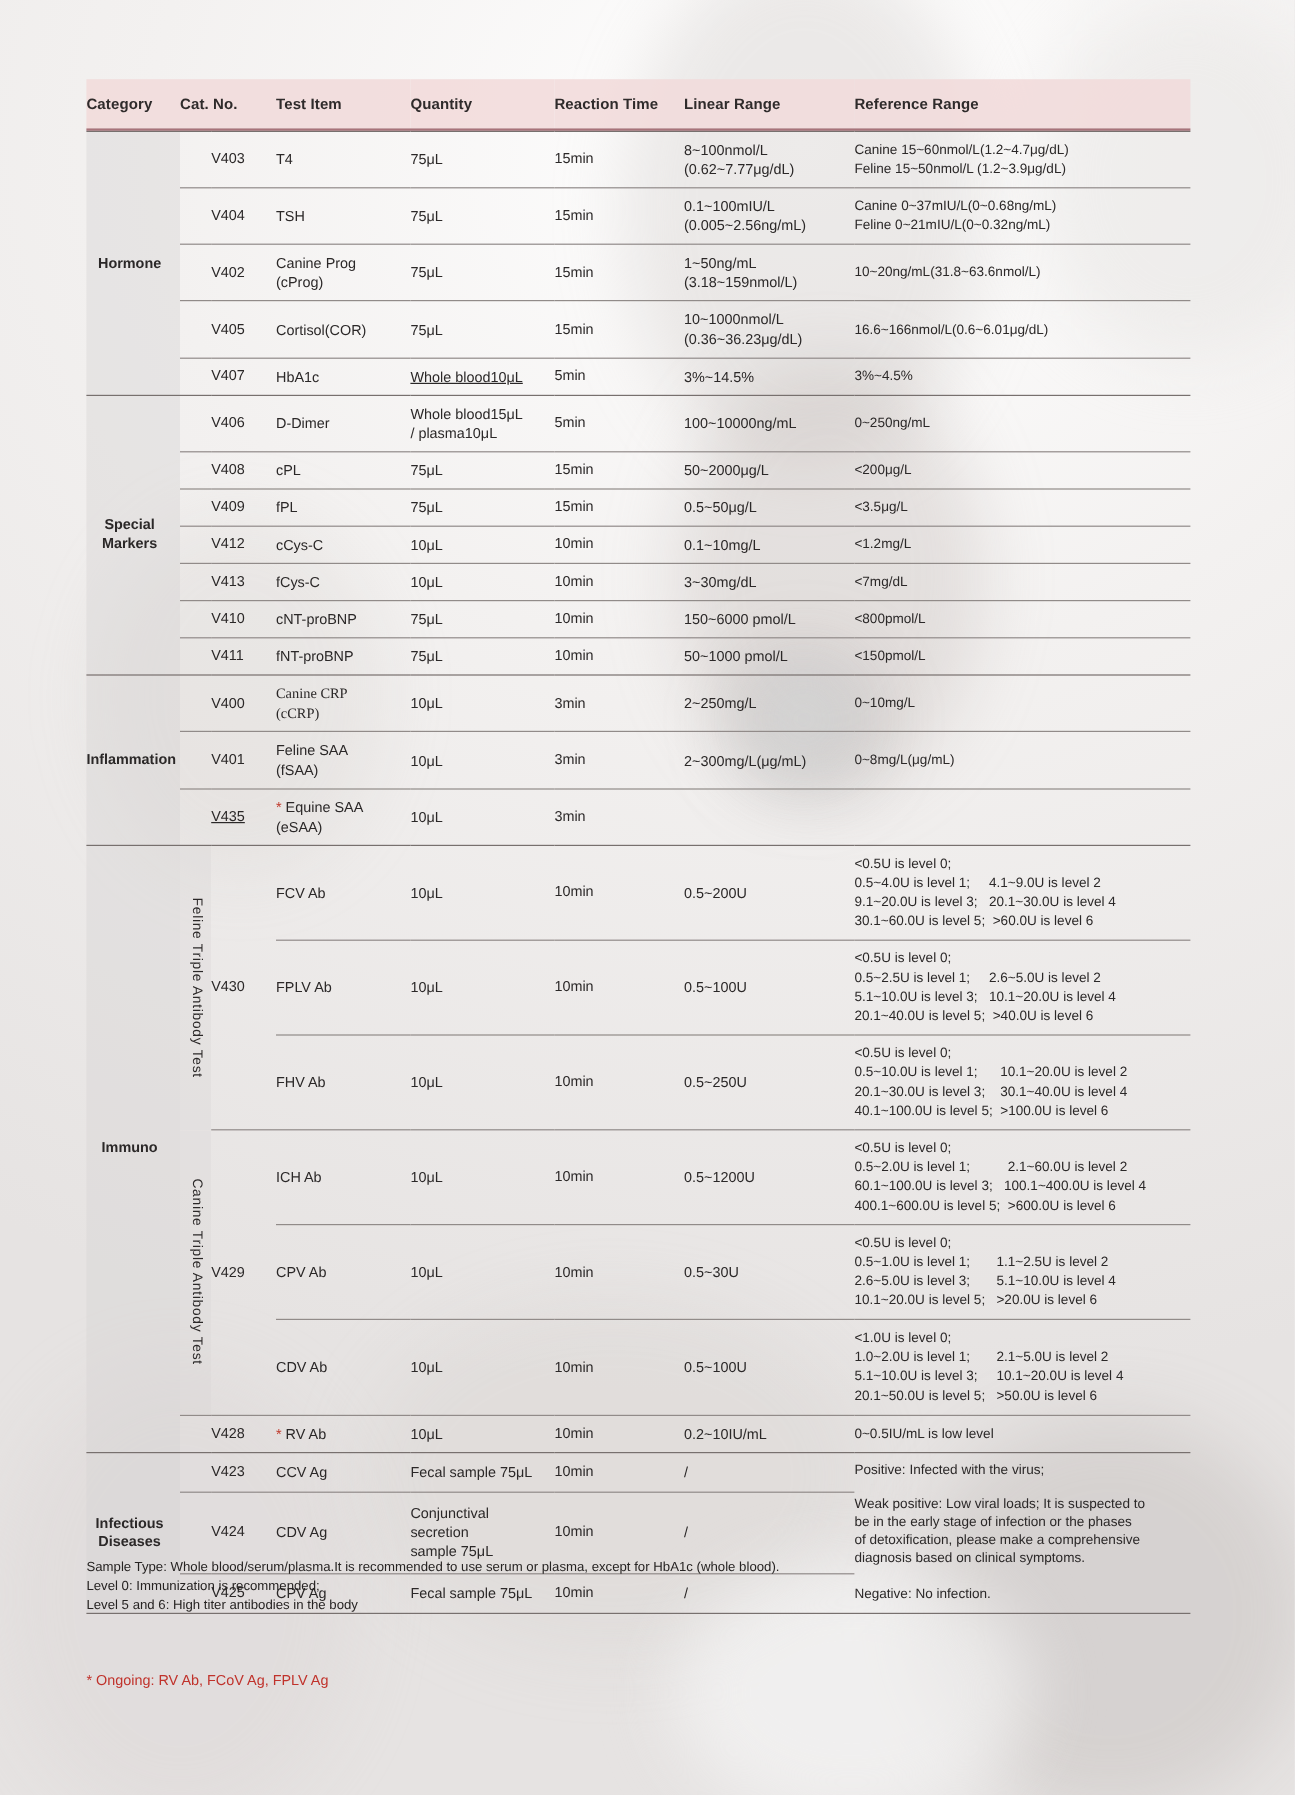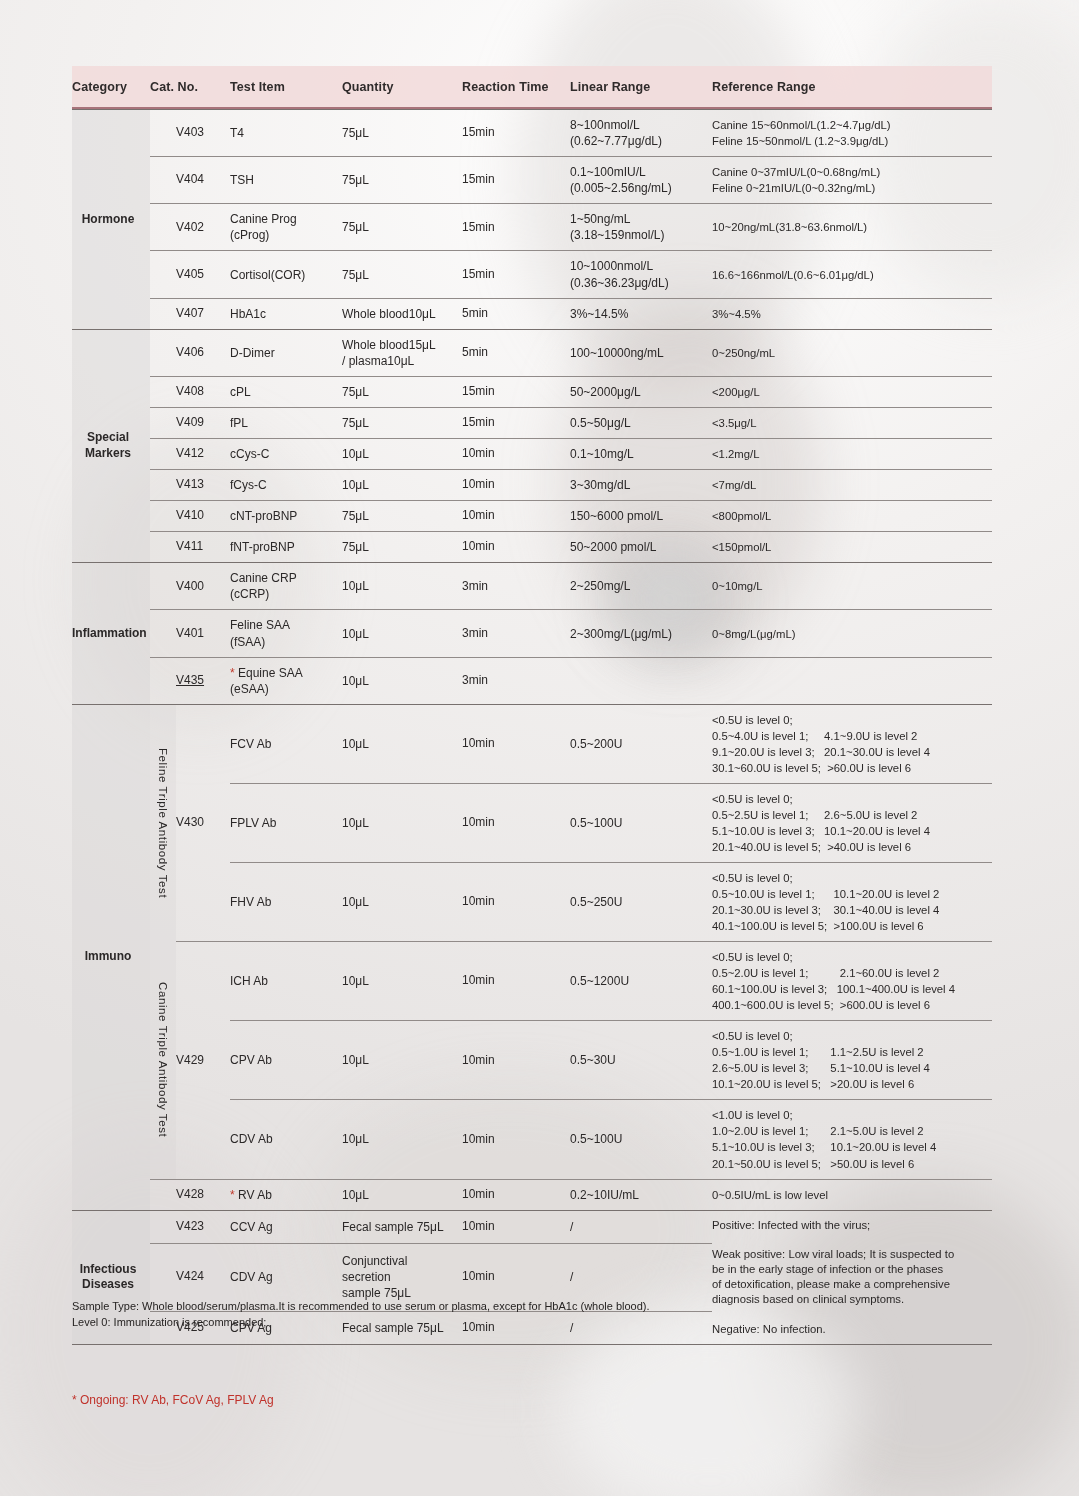--- a/index.html
+++ b/index.html
@@ -179,21 +179,21 @@
           <td class="two" style="white-space: pre-line;">10~1000nmol/L
 (0.36~36.23μg/dL)</td>
           <td class="ref">
             <small>16.6~166nmol/L(0.6~6.01μg/dL)</small>
           </td>
         </tr>
         <tr class="rowline">
           <td class="vcell" style="background: transparent;"></td>
           <td class="catno" style="white-space: pre-line; margin-top: 48px;">V407</td>
           <td class="two" style="white-space: pre-line;">HbA1c</td>
-          <td class="two" style="white-space: pre-line;">Whole blood10μL</td>
+          <td class="two" style="white-space: pre-line; text-decoration: underline;">Whole blood10μL</td>
           <td style="white-space: pre-line;">5min</td>
           <td class="two" style="white-space: pre-line;">3%~14.5%</td>
           <td class="ref">
             <small>3%~4.5%</small>
           </td>
         </tr>
         <tr class="sec-top">
           <td class="cat" rowspan="7" style="white-space: pre-line;">Special
 Markers</td>
           <td class="vcell" style="background: transparent;"></td>
@@ -261,30 +261,30 @@
           <td class="ref">
             <small>&lt;800pmol/L</small>
           </td>
         </tr>
         <tr class="rowline">
           <td class="vcell" style="background: transparent;"></td>
           <td class="catno" style="white-space: pre-line;">V411</td>
           <td class="two" style="white-space: pre-line;">fNT-proBNP</td>
           <td class="two" style="white-space: pre-line;">75μL</td>
           <td style="white-space: pre-line;">10min</td>
-          <td class="two" style="white-space: pre-line;">50~2000 pmol/L</td>
+          <td class="two" style="white-space: pre-line;">50~1000 pmol/L</td>
           <td class="ref">
             <small>&lt;150pmol/L</small>
           </td>
         </tr>
         <tr class="sec-top">
           <td class="cat" rowspan="3" style="white-space: pre-line;">Inflammation</td>
           <td class="vcell" style="background: transparent;"></td>
           <td class="catno" style="white-space: pre-line;">V400</td>
-          <td class="two" style="white-space: pre-line;">Canine CRP
+          <td class="two" style="white-space: pre-line; font-family: Liberation Serif, serif;">Canine CRP
 (cCRP)</td>
           <td class="two" style="white-space: pre-line;">10μL</td>
           <td style="white-space: pre-line;">3min</td>
           <td class="two" style="white-space: pre-line;">2~250mg/L</td>
           <td class="ref">
             <small>0~10mg/L</small>
           </td>
         </tr>
         <tr class="rowline">
           <td class="vcell" style="background: transparent;"></td>
@@ -442,14 +442,15 @@
             <div style="height:1.6px;background:#77706e"></div>
           </td>
         </tr>
       </tbody>
 </table>
 </div>
 
 <div class="notes">
   <div>Sample Type: Whole blood/serum/plasma.It is recommended to use serum or plasma, except for HbA1c (whole blood).</div>
   <div>Level 0: Immunization is recommended;</div>
+  <div>Level 5 and 6: High titer antibodies in the body</div>
 </div>
 <div class="ongoing">* Ongoing: RV Ab, FCoV Ag, FPLV Ag</div>
 
 </body></html>

